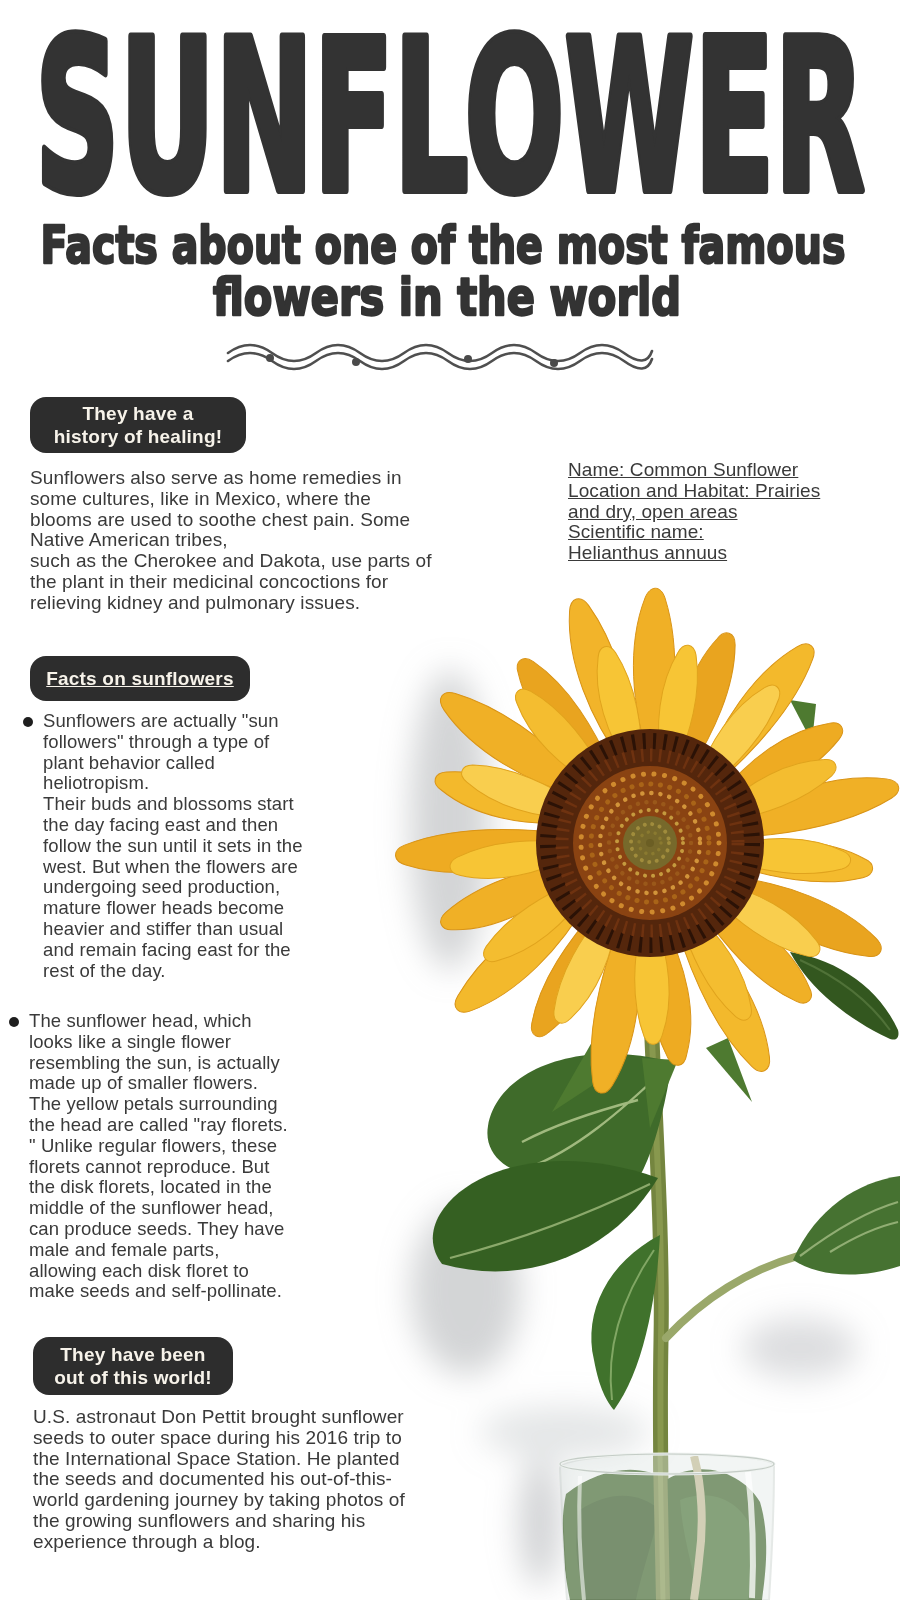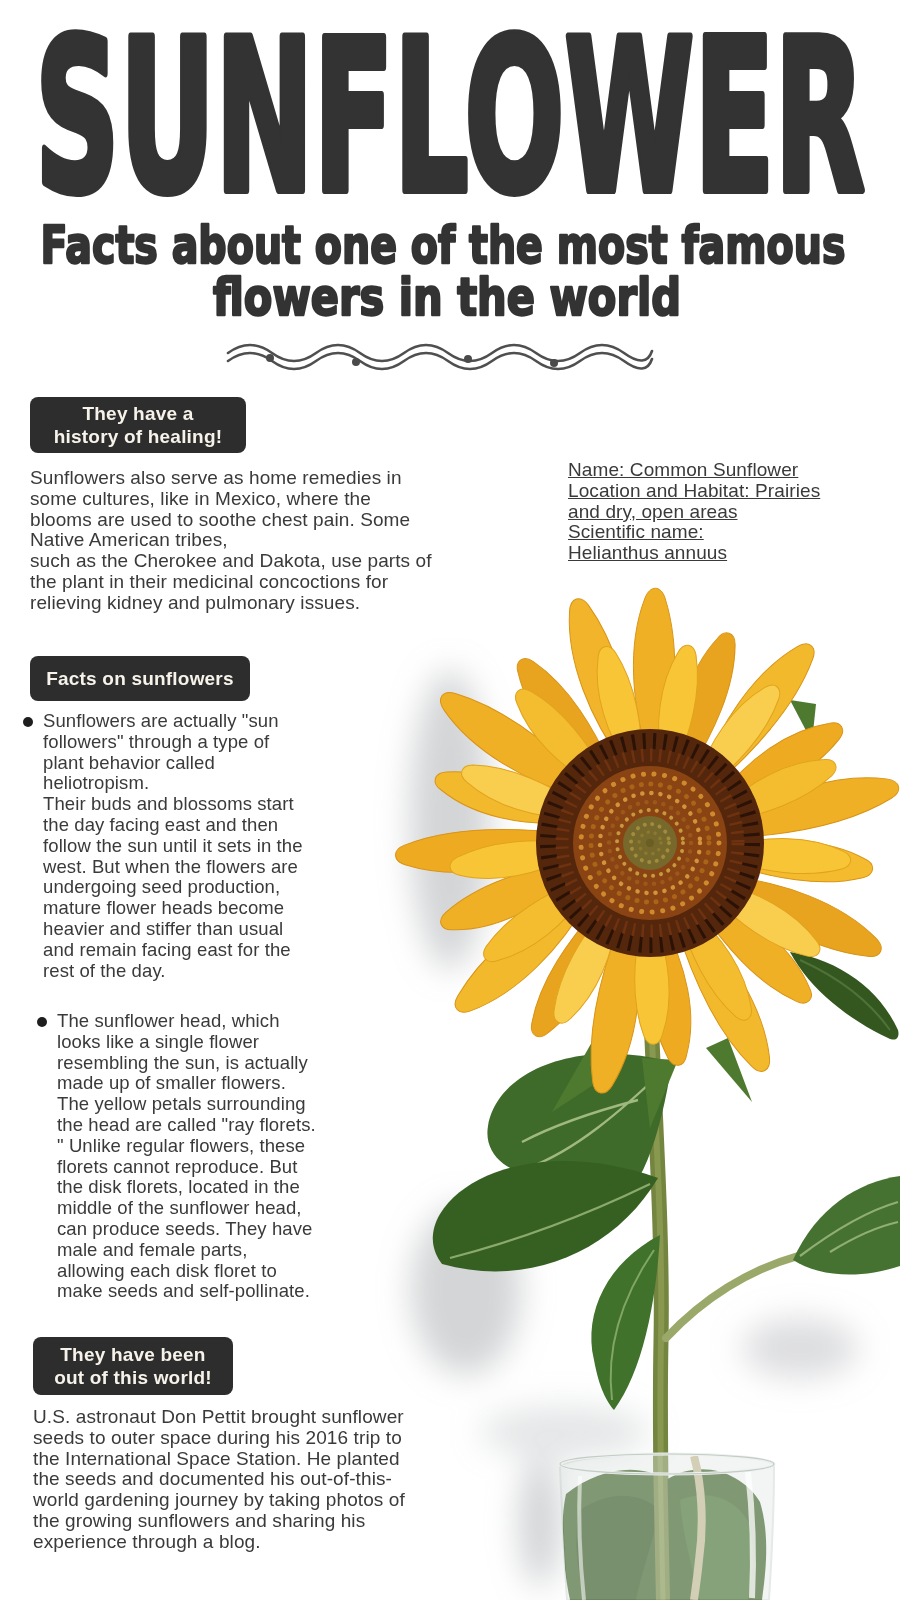--- a/index.html
+++ b/index.html
@@ -6,38 +6,38 @@
   .page{
     position:relative;width:900px;height:1600px;background:#ffffff;overflow:hidden;
     font-family:"Liberation Sans",sans-serif;
   }
   .page svg{display:block;}
   .abs{position:absolute;}
   .title-svg{left:0;top:0;width:900px;height:215px;}
   .subtitle-svg{left:0;top:210px;width:900px;height:125px;}
   .divider-svg{left:222px;top:337px;width:436px;height:46px;}
   .badge{
-    position:absolute;background:#2d2d2d;color:#f7f3ea;border-radius:8px;
+    position:absolute;background:#2d2d2d;color:#f7f3ea;border-radius:16px;
     display:flex;align-items:center;justify-content:center;text-align:center;
     font-weight:bold;font-size:19px;line-height:1.22;white-space:pre-line;letter-spacing:.2px;
   }
   .para{
     position:absolute;color:#3a3a3a;font-size:19px;line-height:20.8px;
     white-space:pre-line;letter-spacing:.1px;font-weight:500;
   }
   .bullet{position:absolute;display:flex;align-items:flex-start;}
   .dot{width:10px;height:10px;border-radius:50%;background:#1e1e1e;margin:6px 10px 0 0;flex:none;}
   .btext{color:#3a3a3a;font-size:18.5px;line-height:20.8px;white-space:pre-line;letter-spacing:.1px;font-weight:500;}
   .b-healing{left:30px;top:397px;width:216px;height:56px;}
   .p-healing{left:30px;top:468px;width:462px;}
   .b-basic{left:549px;top:399px;width:226px;height:46px;}
   .p-basic{left:568px;top:460px;width:345px;text-decoration:underline;}
-  .b-facts{left:30px;top:656px;width:220px;height:45px;}
+  .b-facts{left:30px;top:656px;width:220px;height:45px;text-decoration:underline;}
   .bullet-1{left:23px;top:711px;width:380px;}
-  .bullet-2{left:37px;top:1011px;width:380px;}
+  .bullet-2{left:9px;top:1011px;width:380px;}
   .b-space{left:33px;top:1337px;width:200px;height:58px;}
   .p-space{left:33px;top:1407px;width:472px;}
   .art{left:0;top:0;width:900px;height:1600px;}
   .hdr-text{fill:#333333;stroke:#333333;stroke-linejoin:round;paint-order:stroke;
     font-family:"DejaVu Sans","Liberation Sans",sans-serif;font-weight:900;}
 </style>
 </head>
 <body>
 
 <div class="page">

